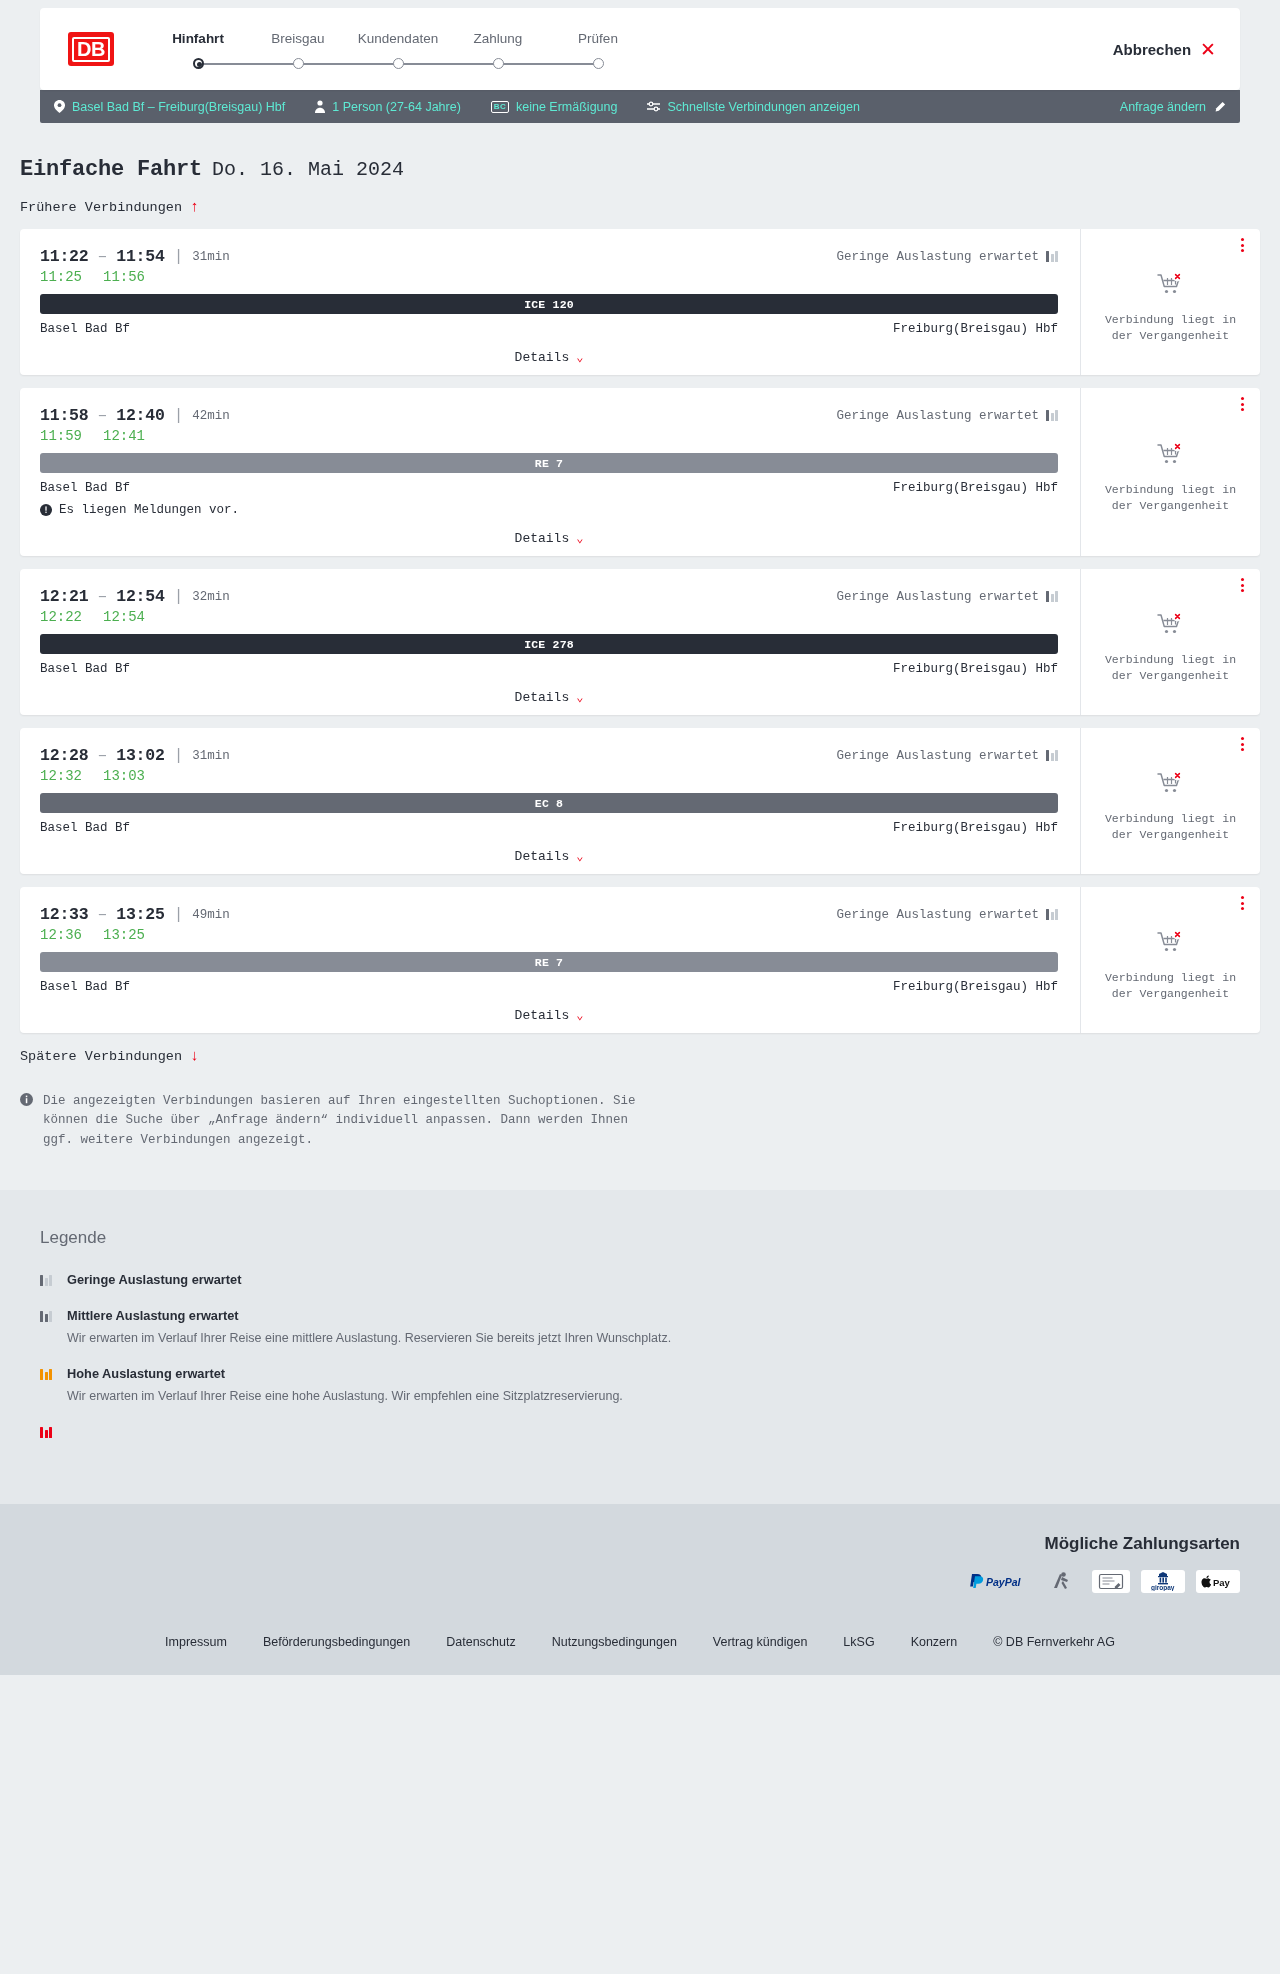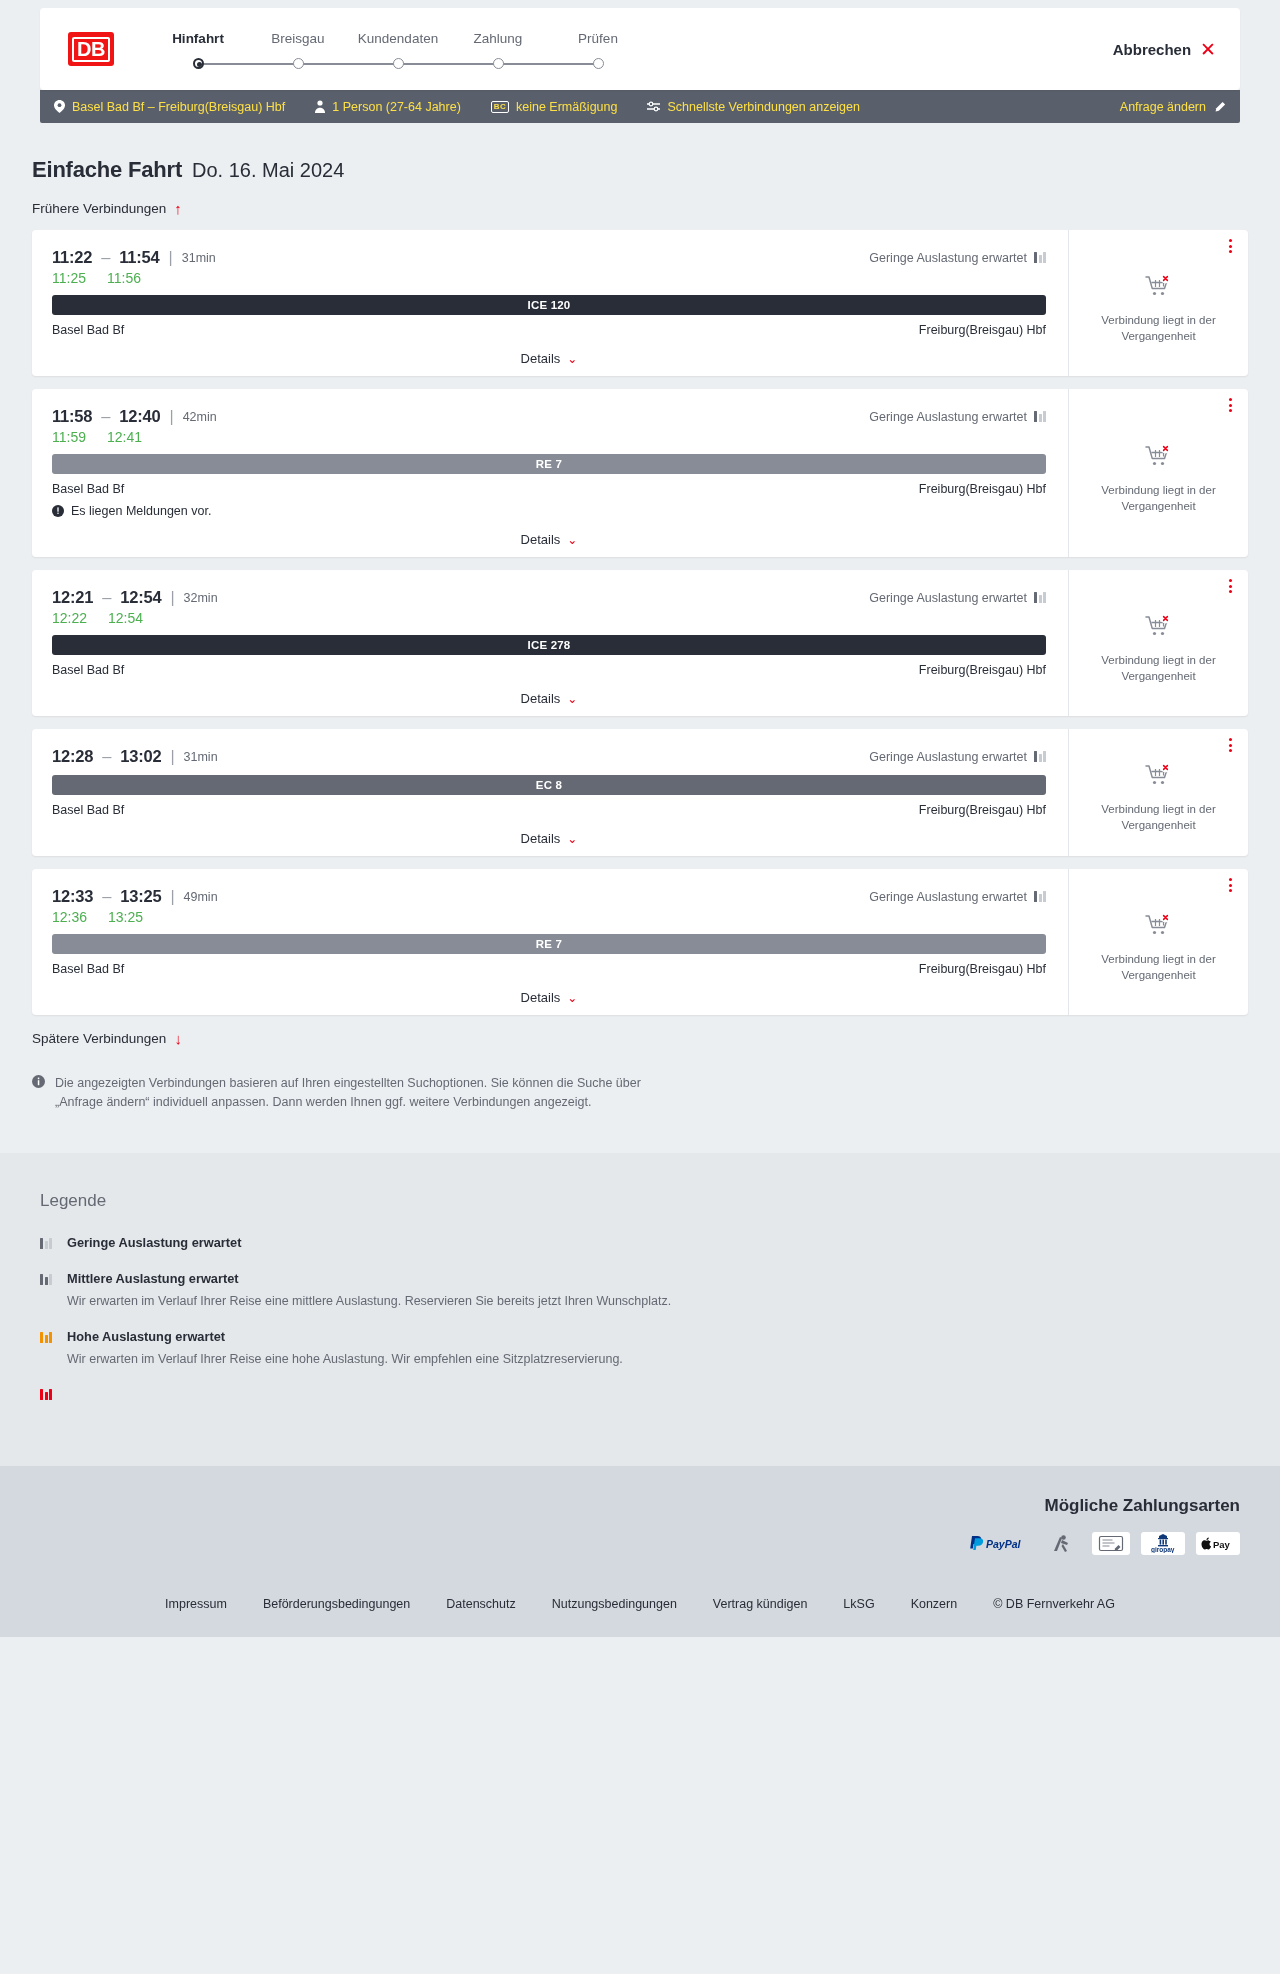--- a/index.html
+++ b/index.html
@@ -112,39 +112,39 @@
   .cancel-x { color: #ec0016; font-size: 19px; line-height: 1; font-weight: normal; }
 
   
   .criteria-wrap { padding: 0 40px; }
   .criteria {
     background: #5a606b;
     height: 33px;
     display: flex;
     align-items: center;
     padding: 0 14px 0 14px;
-    color: #fde047;
+    color: #5eead4;
     font-size: 12.5px;
     border-radius: 0 0 2px 2px;
   }
   .crit-item { display: flex; align-items: center; gap: 7px; margin-right: 30px; white-space: nowrap; }
   .crit-item .ic { display: inline-flex; align-items: center; }
   .bc-badge {
     border: 1px solid #fff;
     border-radius: 2px;
     font-size: 8px;
     font-weight: bold;
     padding: 1px 2px;
     line-height: 1;
     letter-spacing: .3px;
   }
   .crit-right { margin-left: auto; display: flex; align-items: center; gap: 8px; cursor: pointer; margin-right: 0; }
 
   
-  .main { padding: 0 32px; background: #eceff1; padding-bottom: 40px; }
+  .main { padding: 0 20px; background: #eceff1; padding-bottom: 40px; font-family: Liberation Mono, monospace; }
   .page-title {
     padding: 34px 0 0 0;
     display: flex; align-items: baseline; gap: 10px;
   }
   .page-title h1 { font-size: 22px; font-weight: bold; letter-spacing: -.2px; }
   .page-title .date { font-size: 20px; color: #282d37; }
 
   .earlier, .later {
     display: flex; align-items: center; gap: 8px;
     font-size: 13.5px; color: #282d37;
@@ -573,20 +573,24 @@
           <span class="duration">31min</span>
           <span class="occupancy">
             <span>Geringe Auslastung erwartet</span>
             <span class="occ-glyph">
               <i class="b1" style="background:#646973"></i>
                 <i class="b2" style="background:#c6ccd2"></i>
                 <i class="b3" style="background:#c6ccd2"></i>
             </span>
           </span>
         </div>
+        <div class="times-real">
+          <span>12:32</span>
+          <span>13:03</span>
+        </div>
         <div class="train-bar ec">
           <span>EC 8</span>
         </div>
         <div class="stations">
           <span class="from">Basel Bad Bf</span>
           <span class="to">Freiburg(Breisgau) Hbf</span>
         </div>
 
         <div class="details-row">
           <span class="details-btn">

